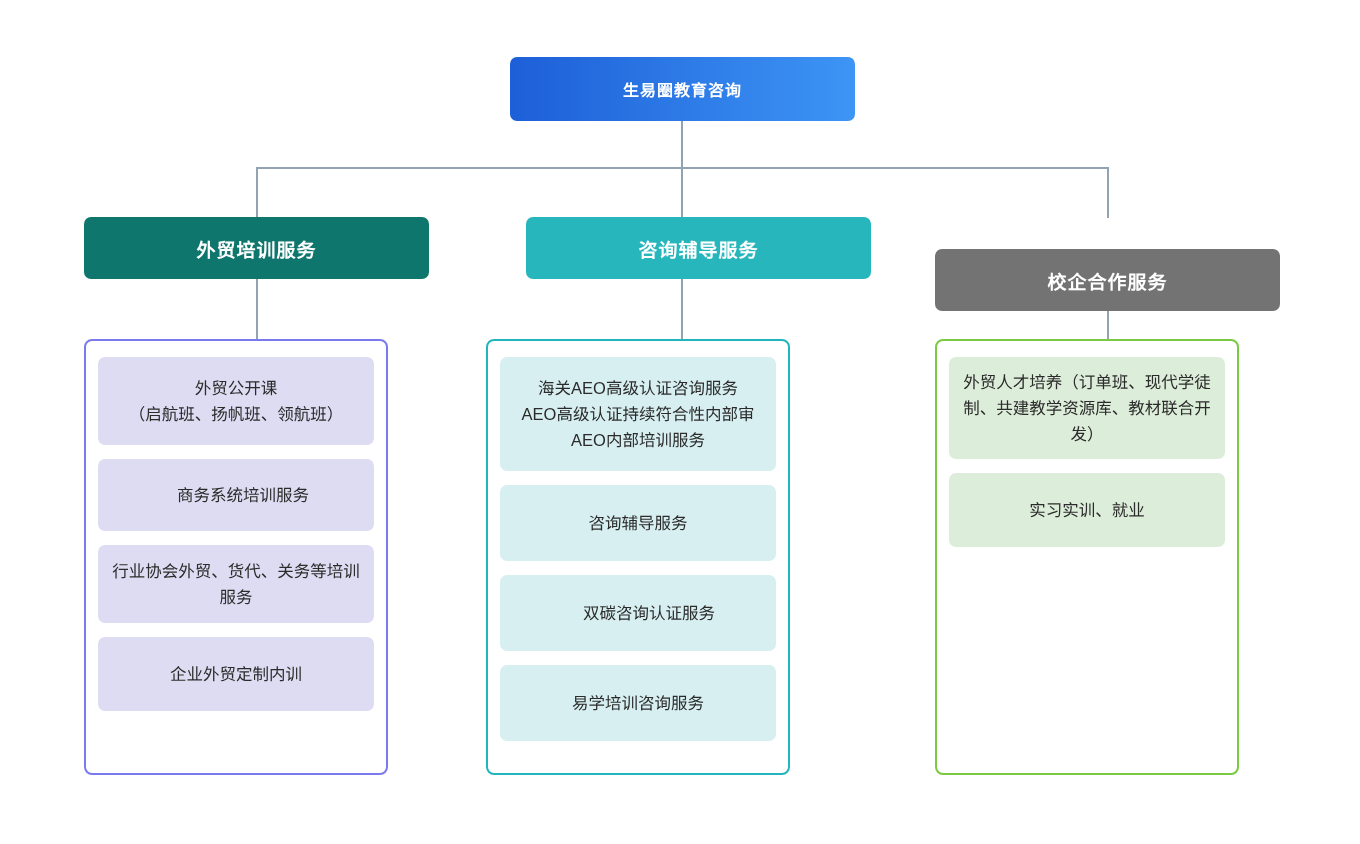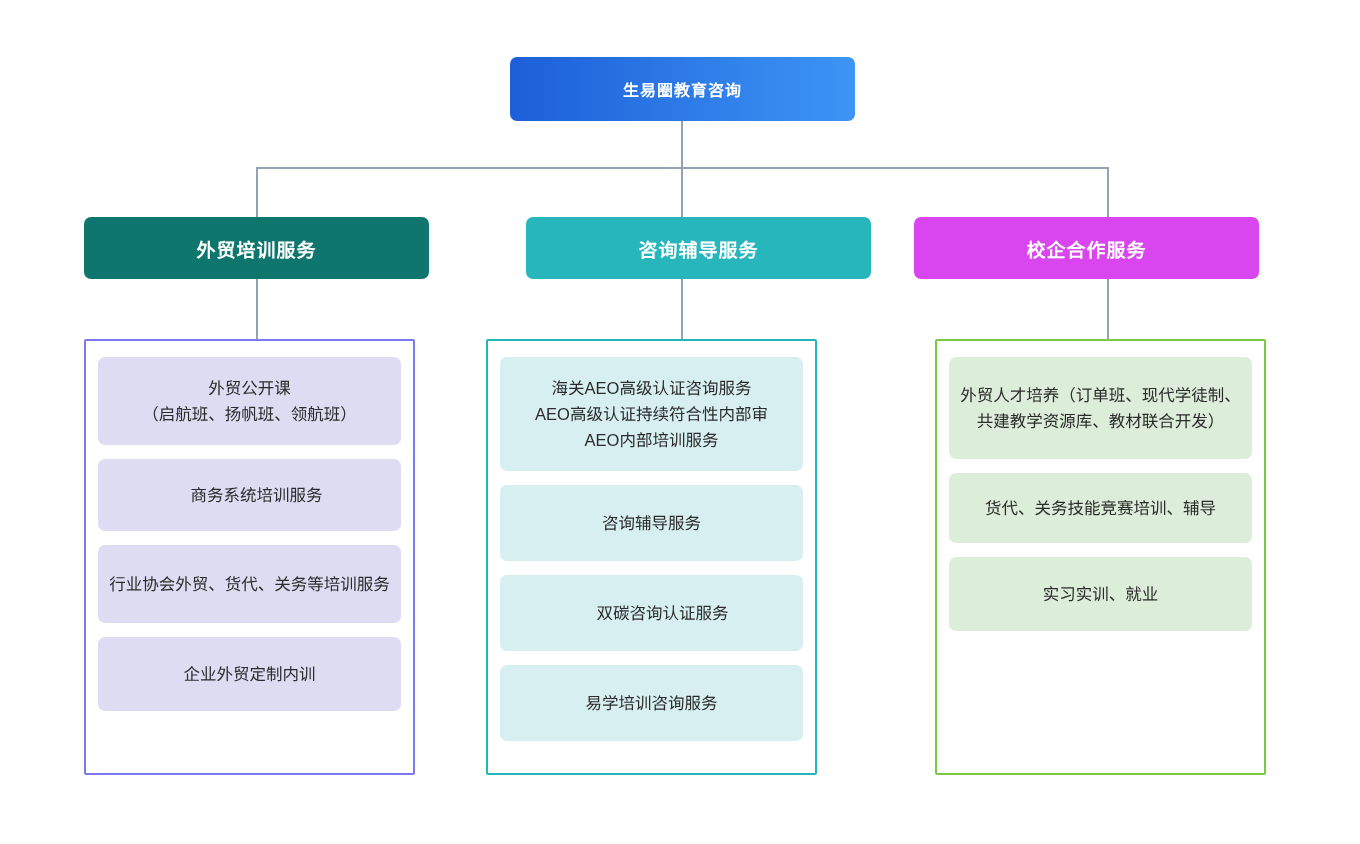--- a/index.html
+++ b/index.html
@@ -59,23 +59,23 @@
     letter-spacing: 1px;
     display: flex;
     align-items: center;
     justify-content: center;
   }
 
   
   .col-container {
     position: absolute;
     top: 339px;
-    width: 331px;
+    width: 304px;
     height: 436px;
-    border-radius: 2px;
+    border-radius: 8px;
     border: 2px solid #0f766e;
     box-sizing: border-box;
     background: #ffffff;
     padding: 16px 12px 0 12px;
   }
 
   .items {
     display: flex;
     flex-direction: column;
     gap: 14px;
@@ -89,21 +89,21 @@
     text-align: center;
     display: flex;
     align-items: center;
     justify-content: center;
     padding: 6px 10px;
     box-sizing: border-box;
     white-space: pre-line;
   }
   .c0-header { left: 84px;  background: #0f766e; }
   .c1-header { left: 526px; background: #28b6bd; }
-  .c2-header { left: 914px; background: #d946ef; }
+  .c2-header { left: 935px; background: #737373; margin-top: 32px; }
 
   .c0-container { left: 84px;  border-color: #7b79ef; }
   .c1-container { left: 486px; border-color: #21b6bd; }
   .c2-container { left: 935px; border-color: #7ac943; }
 
   .c0-item { background: #dedcf2; }
   .c1-item { background: #d7eff0; }
   .c2-item { background: #dcedd9; }
 </style>
 </head>
@@ -152,18 +152,17 @@
       <div class="item c1-item" style="height:76px;">易学培训咨询服务</div>
     </div>
   </div>
 
   <div class="col-header c2-header">
     <span>校企合作服务</span>
   </div>
   <div class="col-container c2-container">
     <div class="items">
       <div class="item c2-item" style="height:102px;">外贸人才培养（订单班、现代学徒制、共建教学资源库、教材联合开发）</div>
-      <div class="item c2-item" style="height:70px;">货代、关务技能竞赛培训、辅导</div>
       <div class="item c2-item" style="height:74px;">实习实训、就业</div>
     </div>
   </div>
 
 </div>
 
 </body></html>

